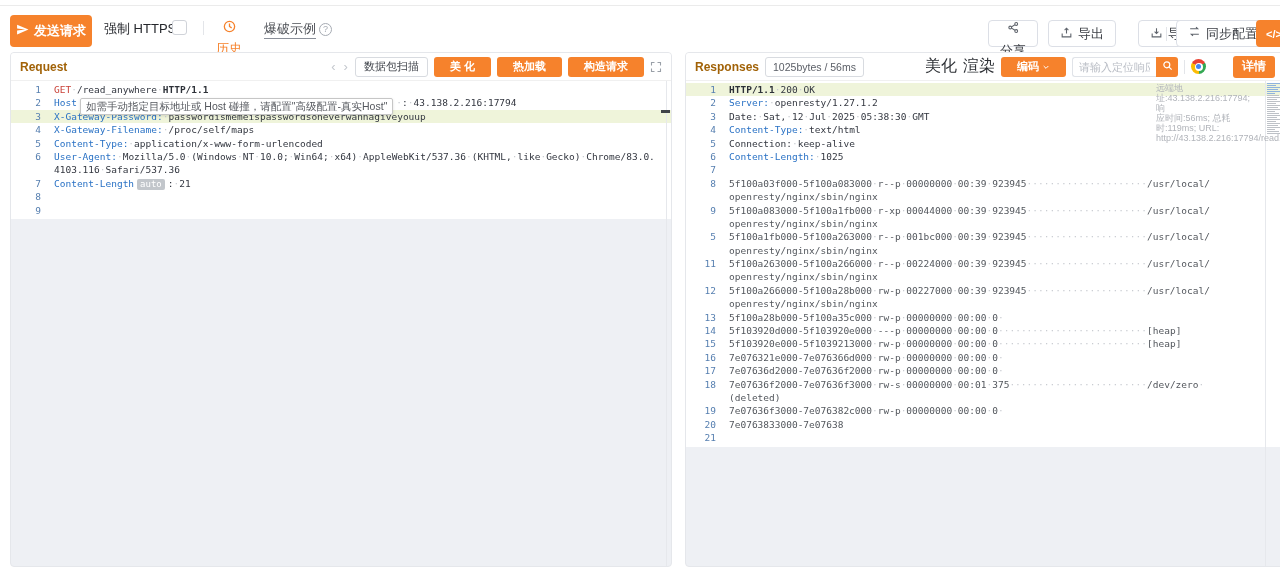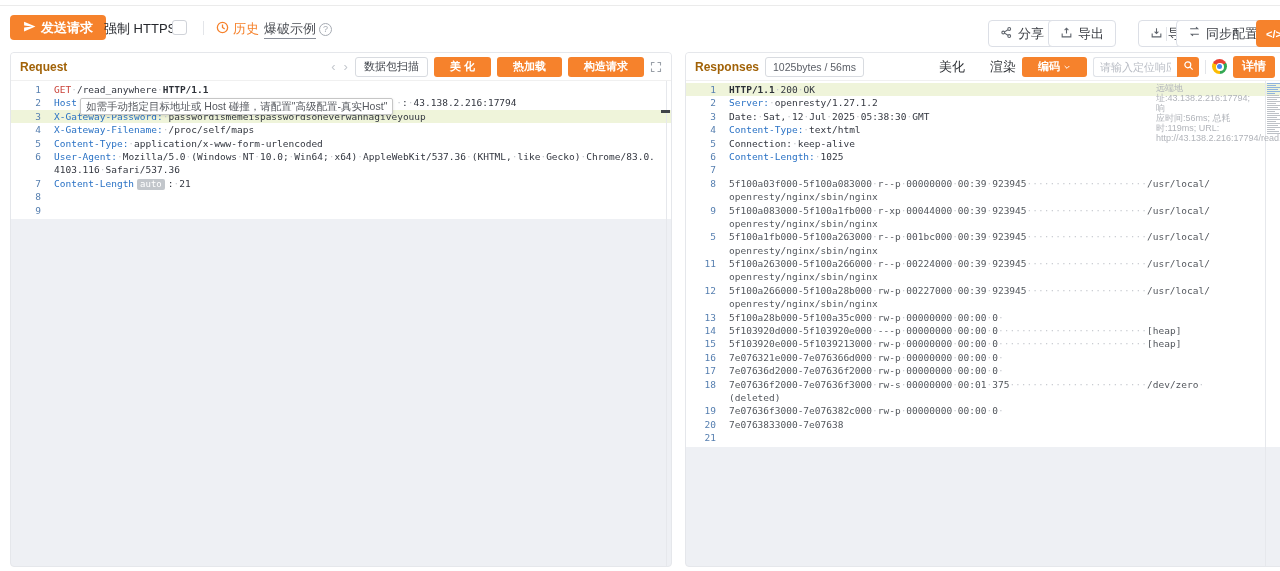--- a/index.html
+++ b/index.html
@@ -4,30 +4,30 @@
 <style>
   * { margin:0; padding:0; box-sizing:border-box; }
   html,body { width:1280px; height:571px; overflow:hidden; background:#fff;
     font-family:"Liberation Sans", sans-serif; position:relative; }
   .hairline-top { position:absolute; left:0; top:5px; width:1280px; height:1px; background:#ebebeb; }
 
   
   .topbar { position:absolute; left:0; top:6px; width:1280px; height:46px; }
   .btn-orange { display:inline-flex; align-items:center; justify-content:center; gap:5px;
     background:#f6822c; color:#fff; border:none; border-radius:4px; cursor:pointer; }
-  .send-btn { position:absolute; left:10px; top:9px; height:25px; padding:0 13px;
+  .send-btn { position:absolute; left:10px; top:9px; height:32px; padding:0 6px;
     font-size:13px; font-weight:bold; }
   .force-https { position:absolute; left:104px; top:15px; height:16px; display:flex;
     align-items:center; font-size:13px; color:#25272c; }
   .checkbox { position:absolute; left:172px; top:14px; width:15px; height:15px;
     border:1px solid #d0d3d9; border-radius:3px; background:#fff; }
   .vsep { display:inline-block; width:1px; height:14px; background:#e3e5e9; vertical-align:middle; }
   .sep1 { position:absolute; left:203px; top:15px; }
   .history { position:absolute; left:216px; top:14px; display:flex; align-items:center; gap:4px;
-    color:#f6822c; font-size:13px; cursor:pointer; }
+    color:#f6822c; font-size:13px; cursor:pointer;flex-direction:column; }
   .blast { position:absolute; left:264px; top:14px; display:flex; align-items:center; gap:3px;
     font-size:13px; color:#4c4f55; }
   .blast .label { border-bottom:1px solid #8a8f99; cursor:pointer; }
   .help-circle { width:13px; height:13px; border:1px solid #a6abb3; border-radius:50%;
     color:#a6abb3; font-size:9px; line-height:11px; text-align:center; display:inline-block; }
   .tb-btn { position:absolute; top:14px; height:27px; display:inline-flex; align-items:center; gap:5px;
     padding:0 11px; border:1px solid #dcdfe6; border-radius:4px; background:#fff;
     font-size:13px; color:#3d4046; cursor:pointer; }
   .tb-btn svg { flex:0 0 auto; }
   .sep2 { position:absolute; left:1166px; top:21px; }
@@ -43,36 +43,36 @@
   .phead { position:absolute; left:0; top:0; right:0; height:28px; background:#fff;
     border-bottom:1px solid #f0f0f0; display:flex; align-items:center; padding:0 9px; gap:6px; }
   .ptitle { font-size:12px; font-weight:bold; color:#a16207; }
   .spacer { flex:1; }
   .chev { color:#c4c8ce; font-size:13px; line-height:1; cursor:pointer; padding:0 1px; }
   .mini-btn { height:20px; padding:0 8px; border:1px solid #d8dbe0; border-radius:3px; background:#fff;
     font-size:11px; color:#41454c; display:inline-flex; align-items:center; cursor:pointer; white-space:nowrap; }
   .mini-orange { height:20px; padding:0 16px; border:none; border-radius:3px; background:#f6822c;
     color:#fff; font-size:11px; font-weight:bold; display:inline-flex; align-items:center; gap:3px;
     cursor:pointer; white-space:nowrap; }
-  .txt-btn { font-size:13px; color:#2d3035; cursor:pointer; white-space:nowrap;margin-left:19px; }
+  .txt-btn { font-size:16px; color:#2d3035; cursor:pointer; white-space:nowrap; }
   .stats-badge { height:20px; padding:0 7px; border:1px solid #d8dbe0; border-radius:3px;
     font-size:10.5px; color:#5a5e66; display:inline-flex; align-items:center; white-space:nowrap; }
   .search-group { display:inline-flex; align-items:center; }
   .search-group input { width:84px; height:20px; border:1px solid #e0e3e8; border-right:none;
     border-radius:3px 0 0 3px; font-size:11px; padding:0 6px; color:#3d4046; outline:none; }
   .search-group input::placeholder { color:#b8bcc4; }
   .search-btn { width:22px; height:20px; border:none; border-radius:0 3px 3px 0; background:#f6822c;
     display:inline-flex; align-items:center; justify-content:center; cursor:pointer; }
   .chrome { width:15px; height:15px; border-radius:50%; position:relative; flex:0 0 auto; cursor:pointer;
     background:conic-gradient(from -60deg, #ea4335 0 120deg, #34a853 0 240deg, #fbbc05 0 360deg); }
   .chrome::before { content:""; position:absolute; left:3.5px; top:3.5px; width:8px; height:8px;
     background:#fff; border-radius:50%; }
   .chrome::after { content:""; position:absolute; left:5px; top:5px; width:5px; height:5px;
     background:#4285f4; border-radius:50%; }
-  .details-btn { flex:0 0 auto; }
+  .details-btn { flex:0 0 auto;margin-left:21px; }
 
   
   .editor { position:absolute; left:0; top:28px; right:0; bottom:0; font-family:"DejaVu Sans Mono", monospace;
     font-size:9.5px; color:#333740; }
   .white-bg { background:#fff; padding-top:2px; }
   .request .white-bg { height:138px; }
   .response .white-bg { height:366px; }
   .row { position:relative; }
   .row.hl { background:#eff4da; }
   .gut { position:absolute; left:0; top:0; width:30px; text-align:right; color:#567fb0;
@@ -126,21 +126,21 @@
           <path d="M12 6.5V12l4 2.5"></path>
         </svg>
     </span>
     <span>历史</span>
   </span>
   <span class="blast">
     <span class="label">爆破示例</span>
     <span class="help-circle">?</span>
   </span>
 
-  <button class="tb-btn" style="left:988px;">
+  <button class="tb-btn" style="left:988px;flex-direction:column;">
     <span>
       <svg width="13" height="13" viewBox="0 0 24 24" fill="none" stroke="#5f646c" stroke-width="2">
         <circle cx="6" cy="12" r="2.6"></circle>
           <circle cx="17" cy="5.5" r="2.6"></circle>
           <circle cx="17" cy="18.5" r="2.6"></circle>
         <path d="M8.4 10.8l6.2-4M8.4 13.2l6.2 4"></path>
         </svg>
     </span>
     <span>分享</span>
   </button>

